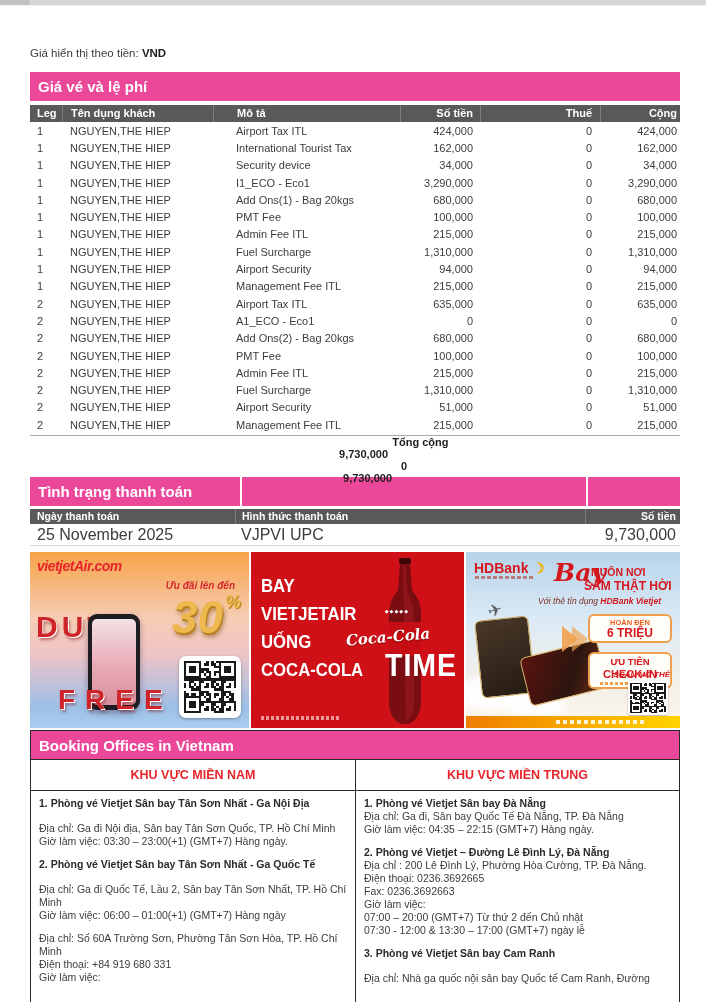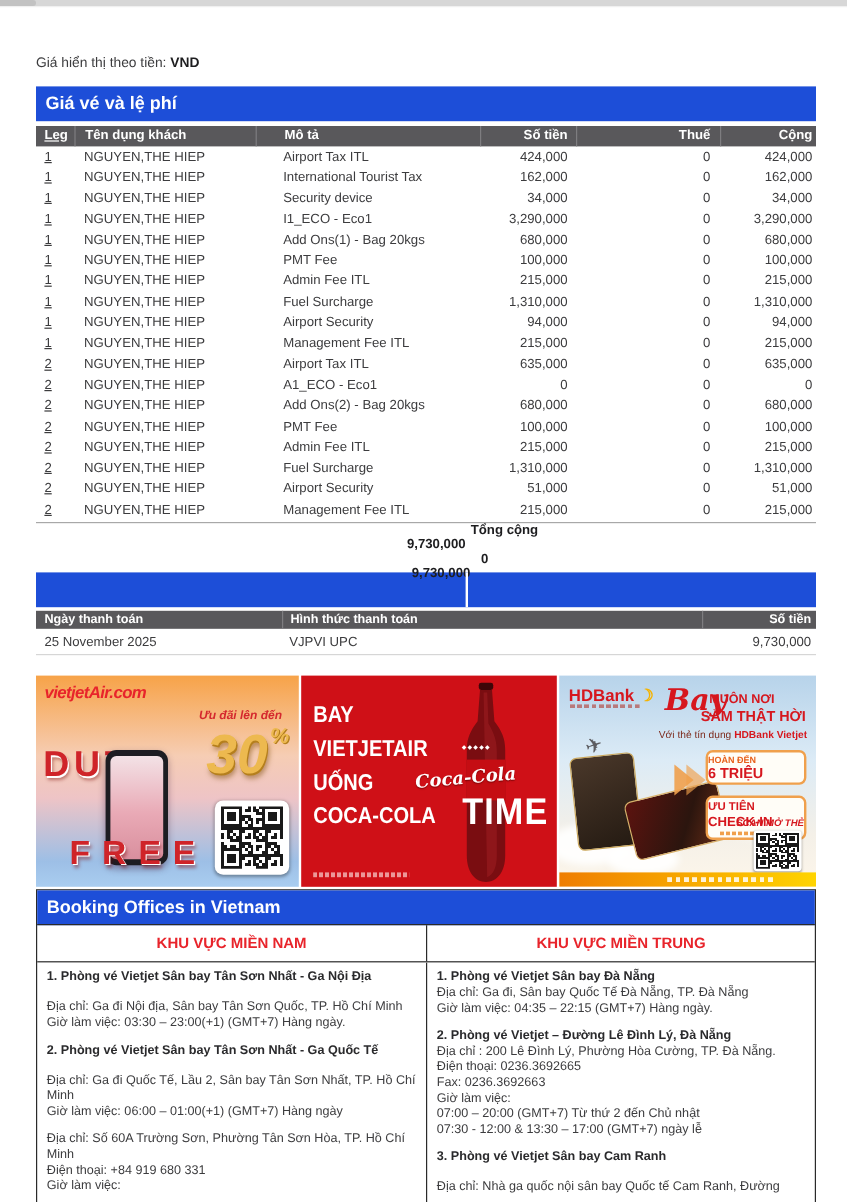--- a/index.html
+++ b/index.html
@@ -6,55 +6,55 @@
   body{width:706px;height:1002px;overflow:hidden;position:relative;
        font-family:"Liberation Sans",sans-serif;color:#3c3c3e;}
   .top-strip{height:5px;background:#d7d7d7;position:relative;}
   .top-strip .thumb{position:absolute;left:0;top:0;width:30px;height:5px;background:#c2c2c2;border-radius:0 3px 3px 0;}
   .top-strip-line{height:1px;background:#f0f0f0;}
   .content{margin-left:30px;width:650px;}
 
   .currency-note{margin-top:41px;font-size:11.5px;color:#3c3c3e;}
   .currency-note b{color:#1d1d1f;}
 
-  .red-banner{background:#1d4ed8;color:#fff;font-weight:bold;font-size:15px;
+  .red-banner{background:#ec4899;color:#fff;font-weight:bold;font-size:15px;
               height:29px;line-height:29px;padding-left:8px;box-sizing:border-box;}
   .banner-fare{margin-top:13px;}
 
   
   .thead{display:flex;background:#59585b;color:#fff;font-weight:bold;font-size:11px;height:17px;align-items:center;margin-top:4px;}
   .thead>div{box-sizing:border-box;height:17px;line-height:17px;}
   .thead>div+div{border-left:1px solid #7e7d80;}
   .frow{display:flex;font-size:11px;height:17.3px;align-items:center;}
   .frow>div{box-sizing:border-box;white-space:nowrap;overflow:hidden;}
-  .c-leg{width:32px;padding-left:7px;text-decoration:underline;}
+  .c-leg{width:32px;padding-left:7px;}
   .c-pax{width:151px;padding-left:8px;}
   .c-desc{width:187px;padding-left:23px;}
   .c-amt{width:80px;text-align:right;padding-right:7px;}
   .c-tax{width:120px;text-align:right;padding-right:8px;}
   .c-tot{width:80px;text-align:right;padding-right:3px;}
   .total-row{display:flex;font-size:11px;font-weight:bold;color:#1d1d1f;height:21px;align-items:center;
              border-top:1px solid #a8a8a8;margin-top:2px;flex-direction:column;}
   .total-row>div{box-sizing:border-box;}
 
   
   .banner-pay{margin-top:20px;display:flex;}
   .banner-pay .seg{height:29px;box-sizing:border-box;}
   .banner-pay .seg+.seg{border-left:2px solid #fff;}
   .pay-head{display:flex;background:#59585b;color:#fff;font-weight:bold;font-size:10.5px;height:15px;align-items:center;margin-top:3px;}
   .pay-head>div{box-sizing:border-box;height:15px;line-height:15px;}
   .pay-head>div+div{border-left:1px solid #7e7d80;}
   .p-date{width:205px;padding-left:7px;}
   .p-method{width:350px;padding-left:6px;}
   .p-amt{width:95px;text-align:right;padding-right:4px;}
-  .pay-row{display:flex;font-size:11px;height:21px;align-items:center;border-bottom:1px solid #d6d6d6;}
+  .pay-row{display:flex;font-size:16px;height:21px;align-items:center;border-bottom:1px solid #d6d6d6;}
   .pay-row>div{box-sizing:border-box;}
 
   
-  .ads{margin-top:17px;display:flex;gap:2px;height:176px;}
+  .ads{margin-top:6px;display:flex;gap:2px;height:176px;}
   .ad{position:relative;overflow:hidden;height:176px;}
   .ad1{width:219px;background:linear-gradient(180deg,#f7a348 0%,#f6cdb4 38%,#eec4c6 58%,#9dbfe6 88%,#a9cdf0 100%);}
   .ad1 .vjlogo{position:absolute;left:7px;top:6px;font-size:14px;font-weight:bold;font-style:italic;color:#e8242b;letter-spacing:-.5px;}
   .ad1 .promo{position:absolute;right:14px;top:28px;font-size:10px;font-weight:bold;font-style:italic;color:#d4282e;}
   .ad1 .big30{position:absolute;right:26px;top:38px;font-size:46px;font-weight:800;font-style:italic;color:#edb94f;
               text-shadow:1px 2px 0 #b57f1d,2px 4px 4px rgba(120,70,0,.5);}
   .ad1 .pct{position:absolute;right:8px;top:40px;font-size:18px;font-weight:800;font-style:italic;color:#edb94f;text-shadow:1px 1px 0 #b57f1d;}
   .ad1 .duty{position:absolute;left:6px;top:58px;font-size:30px;font-weight:800;color:#cf2429;letter-spacing:4px;
              text-shadow:1px 1px 0 #fff,2px 3px 3px rgba(120,0,0,.45);}
   .ad1 .free{position:absolute;left:28px;bottom:12px;font-size:28px;font-weight:800;color:#cf2429;letter-spacing:10px;
@@ -80,32 +80,32 @@
 
   .ad3{width:214px;background:linear-gradient(180deg,#b7d3ea 0%,#dcebf6 40%,#f4f0e8 75%,#fdf6ea 100%);}
   .ad3 .cloud{position:absolute;background:#fff;border-radius:50%;filter:blur(3px);opacity:.9;}
   .ad3 .hdlogo{position:absolute;left:8px;top:8px;font-size:14px;font-weight:800;color:#d6171e;}
   .ad3 .hdtag{position:absolute;left:9px;top:24px;width:58px;height:3px;
         background:repeating-linear-gradient(90deg,#b0392f 0 4px,transparent 4px 6px);opacity:.6;}
   .ad3 .bay{position:absolute;left:88px;top:6px;font-family:"DejaVu Serif",serif;font-style:italic;font-weight:bold;
         font-size:25px;color:#d6171e;}
   .ad3 .hl1{position:absolute;left:125px;top:14px;font-size:10.5px;font-weight:800;color:#d6171e;}
   .ad3 .hl2{position:absolute;left:118px;top:27px;font-size:12px;font-weight:800;color:#d6171e;}
-  .ad3 .sub{position:absolute;left:83px;top:44px;font-size:8.5px;color:#7c2a1c;}
+  .ad3 .sub{position:absolute;left:72px;top:44px;font-size:8.5px;color:#7c2a1c;font-style:italic;}
   .ad3 .sub b{color:#d6171e;}
   .ad3 .plane{position:absolute;left:22px;top:48px;font-size:17px;color:#5c5c60;transform:rotate(-18deg);}
   .ad3 .card1{position:absolute;left:12px;top:66px;width:52px;height:76px;border-radius:6px;transform:rotate(-6deg);
         background:linear-gradient(160deg,#4a382a,#241a12);border:1px solid #caa65a;}
   .ad3 .card2{position:absolute;left:58px;top:96px;width:78px;height:48px;border-radius:6px;transform:rotate(-14deg);
         background:linear-gradient(120deg,#5c130f,#2b150e 60%,#713018);border:1px solid #d8b06a;}
   .ad3 .chev{position:absolute;left:96px;top:74px;width:0;height:0;border-top:13px solid transparent;
         border-bottom:13px solid transparent;border-left:16px solid #f0a04c;opacity:.9;}
   .ad3 .chev2{left:106px;opacity:.65;}
   .ad3 .badge{position:absolute;left:122px;width:84px;background:#fffdf7;border:2px solid #f0a04c;border-radius:6px;
-        text-align:left;box-sizing:border-box;padding:2px 0;}
+        text-align:center;box-sizing:border-box;padding:2px 0;}
   .ad3 .badge .s1{font-size:7.5px;font-weight:bold;color:#e8611c;}
   .ad3 .badge .s2{font-size:12px;font-weight:800;color:#d6171e;line-height:12px;}
   .ad3 .b1{top:62px;}
   .ad3 .b2{top:100px;}
   .ad3 .b2 .s2{font-size:11px;}
   .ad3 .b2 .tiny{height:3px;margin:2px 10px 0;background:repeating-linear-gradient(90deg,#f0a04c 0 3px,transparent 3px 5px);}
   .ad3 .scan{position:absolute;right:10px;top:118px;font-size:8px;font-weight:800;font-style:italic;color:#d6171e;}
   .ad3 .qrbox3{position:absolute;right:12px;top:129px;width:40px;height:34px;background:#fff;border-radius:3px;
         padding:2px;box-sizing:border-box;box-shadow:0 1px 2px rgba(0,0,0,.3);}
   .ad3 .qrtiny{position:absolute;right:6px;top:166px;width:54px;height:3px;
@@ -302,20 +302,21 @@
   <div class="total-row">
     <div class="c-leg"></div>
       <div class="c-pax"></div>
     <div class="c-desc" style="text-align:right;">Tổng cộng</div>
     <div class="c-amt">9,730,000</div>
     <div class="c-tax">0</div>
     <div class="c-tot">9,730,000</div>
   </div>
 
   <div class="red-banner banner-pay">
+    <div class="seg" style="width:205px;">Tình trạng thanh toán</div>
     <div class="seg" style="width:350px;"></div>
     <div class="seg" style="width:95px;"></div>
   </div>
   <div class="pay-head">
     <div class="p-date">Ngày thanh toán</div>
     <div class="p-method">Hình thức thanh toán</div>
     <div class="p-amt">Số tiền</div>
   </div>
   <div class="pay-row">
     <div class="p-date">25 November 2025</div>

